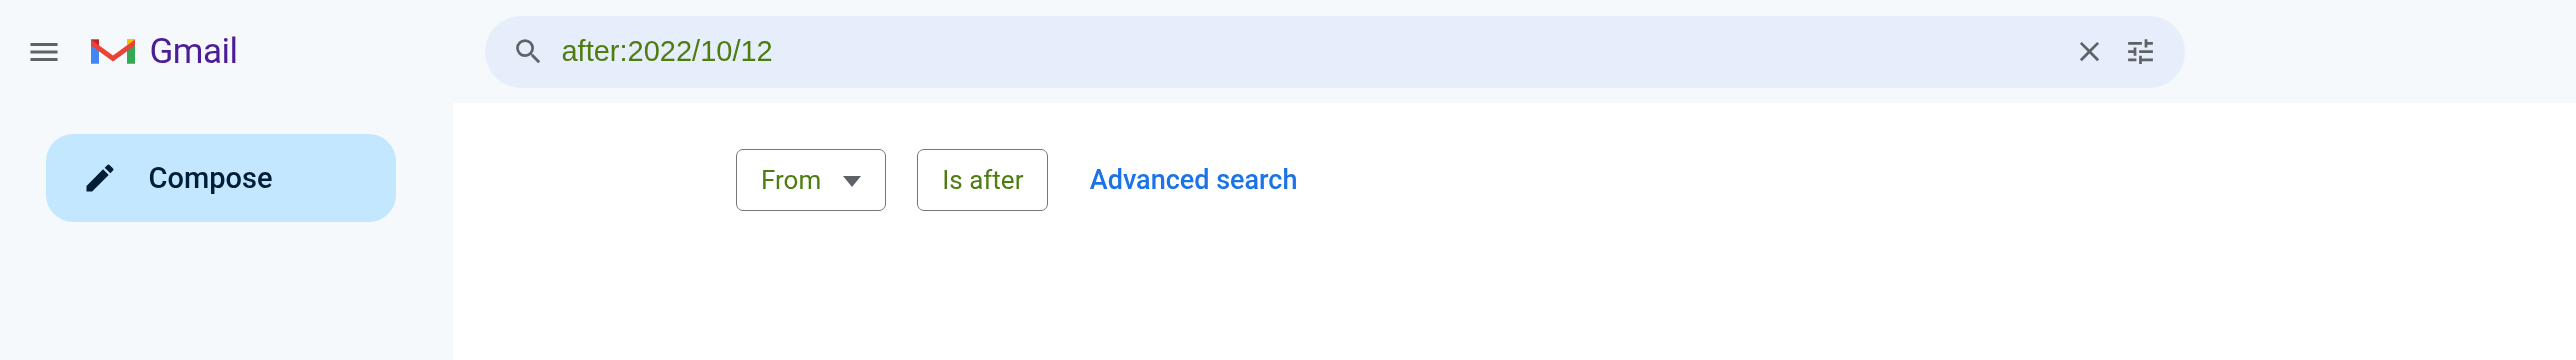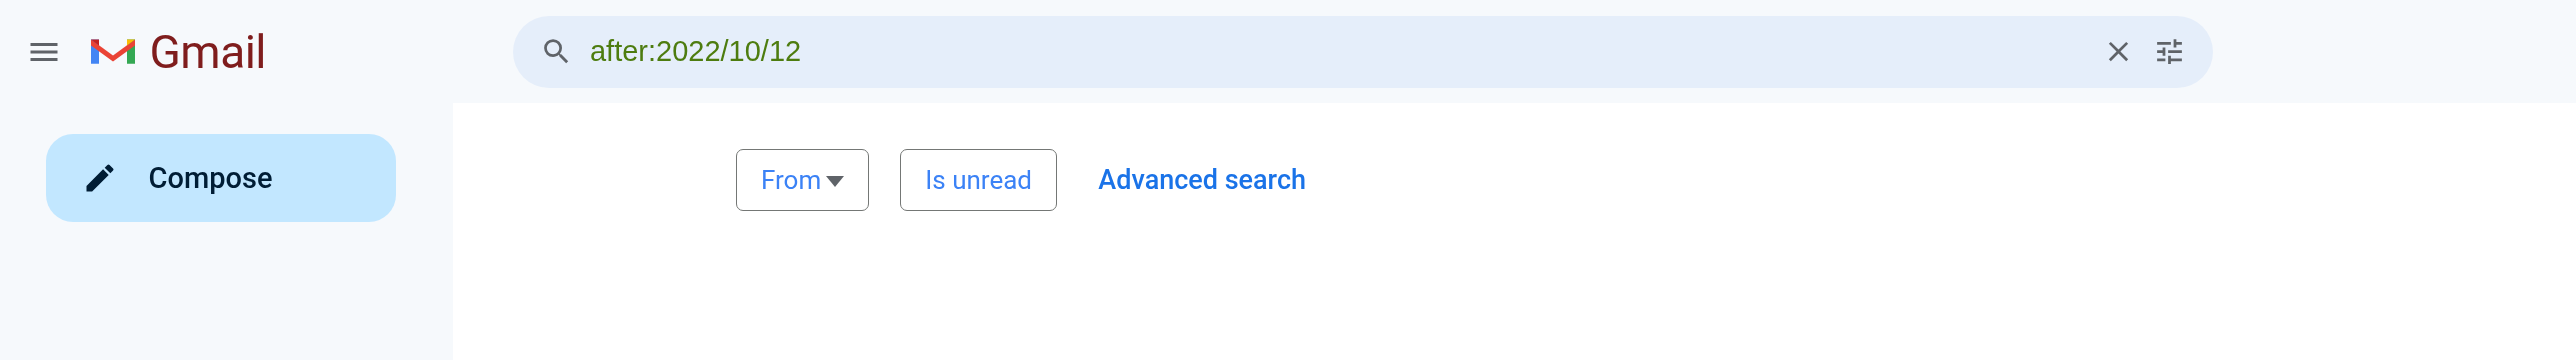--- a/index.html
+++ b/index.html
@@ -31,22 +31,22 @@
   }
   .hamburger svg { width: 36px; height: 36px; }
 
   .logo-block {
     display: flex;
     align-items: center;
     cursor: pointer;
   }
   .logo-m { width: 52px; height: 41px; }
   .logo-text {
-    font-size: 46px;
-    color: #7f1d1d;
+    font-size: 35px;
+    color: #4c1d95;
     margin-left: 10.3px;
     letter-spacing: -0.5px;
   }
 
   .searchbar {
     flex: 0 0 auto;
     margin-left: 247px;
     width: 1700px;
     height: 72px;
     background: #e5eefa;
@@ -122,24 +122,24 @@
   }
   .chip {
     height: 62px;
     border: 1.5px solid #747775;
     border-radius: 7px;
     background: #ffffff;
     display: flex;
     align-items: center;
     padding: 0 24px;
     font-size: 26px;
-    color: #3b82f6;
+    color: #4d7c0f;
     cursor: pointer;
     white-space: nowrap;
-    gap: 5px;
+    gap: 22px;
   }
   .chip .caret {
     width: 0; height: 0;
     border-left: 9.3px solid transparent;
     border-right: 9.3px solid transparent;
     border-top: 11.3px solid #5f6368;
     margin-top: 2.1px;
   }
   .adv-search {
     font-size: 27px;
@@ -211,19 +211,19 @@
       <span class="compose-label">Compose</span>
     </div>
   </div>
 
   <div class="chips-area">
     <div class="chip">
       <span>From</span>
       <span class="caret"></span>
     </div>
     <div class="chip">
-      <span>Is unread</span>
+      <span>Is after</span>
     </div>
     <span class="adv-search">Advanced search</span>
   </div>
 
 </div>
 
 
 </body></html>

